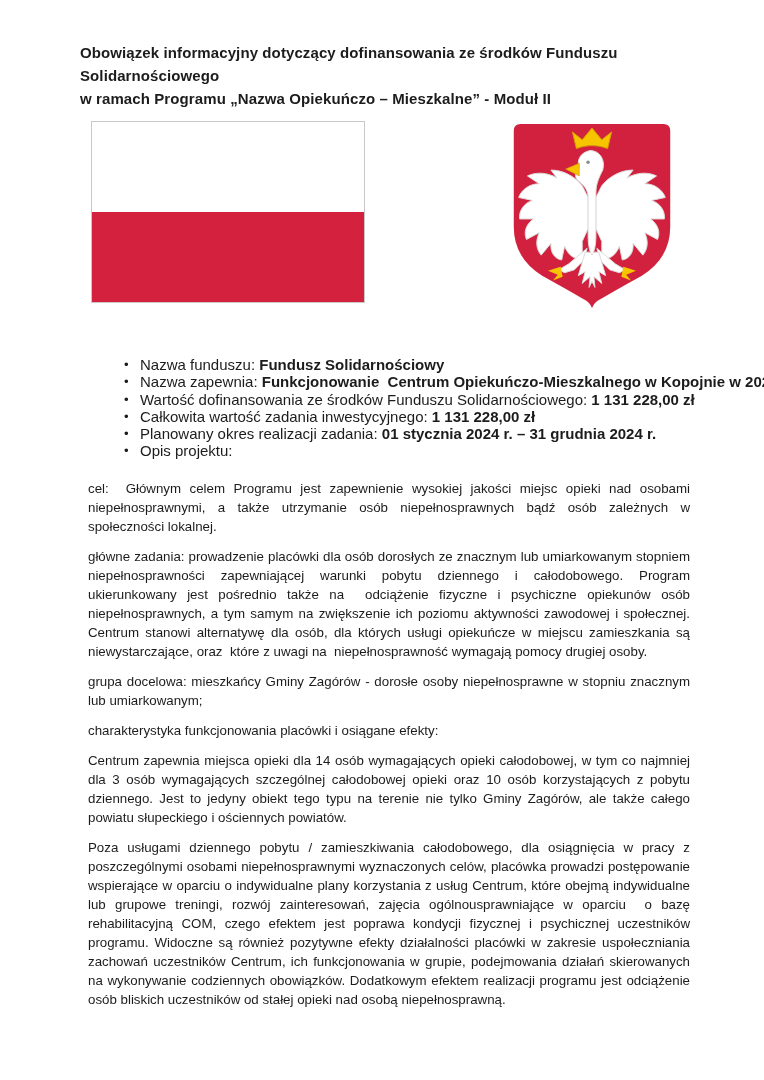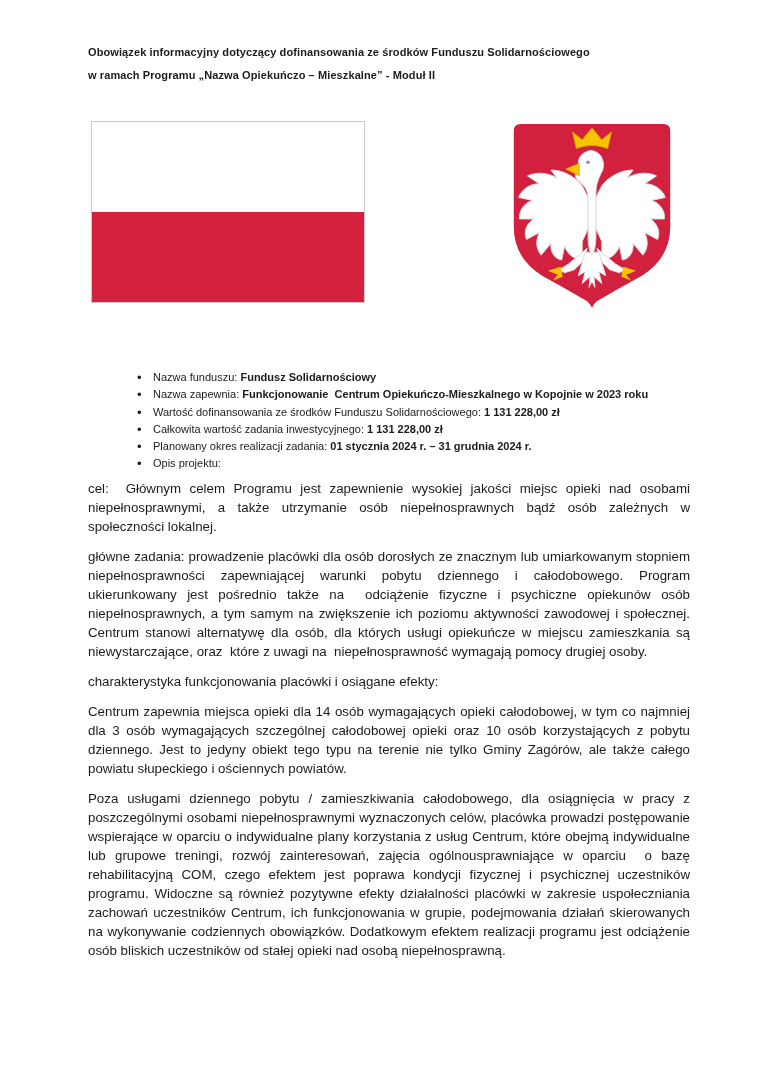--- a/index.html
+++ b/index.html
@@ -5,40 +5,40 @@
   html, body { margin: 0; padding: 0; background: #ffffff; }
   body {
     width: 764px; height: 1080px;
     font-family: "Liberation Sans", sans-serif;
     color: #1c1c1c;
     -webkit-font-smoothing: antialiased;
   }
   .page { position: relative; width: 764px; height: 1080px; background: #fff; overflow: hidden; }
 
   .doc-title {
-    position: absolute; left: 88px; top: 41px; width: 618px;
-    font-weight: bold; font-size: 11px; line-height: 23px;
+    position: absolute; left: 80px; top: 41px; width: 618px;
+    font-weight: bold; font-size: 15px; line-height: 23px;
     letter-spacing: 0.1px;
   }
 
   .flag {
     position: absolute; left: 91px; top: 121px;
     width: 272px; height: 180px;
     border: 1px solid #c9c9c9;
     box-sizing: content-box;
   }
   .flag .white-band { height: 50%; background: #ffffff; }
   .flag .red-band   { height: 50%; background: #d4213d; }
 
   .crest { position: absolute; left: 504px; top: 119px; width: 176px; height: 196px; }
 
   .bullet-list {
     position: absolute; left: 121px; top: 353px; width: 582px;
-    margin: 16px; padding: 0; list-style: none;
-    font-size: 11px;
+    margin: 3px; padding: 0; list-style: none;
+    font-size: 15px;
   }
   .bullet-list li {
     position: relative; padding-left: 16px; line-height: 17.3px;
     white-space: nowrap;
   }
   .bullet-list li::before {
     content: "\2022";
     position: absolute; left: 0; top: 0;
     font-size: 13.2px;
   }
@@ -109,18 +109,19 @@
     <li><span>Nazwa zapewnia: </span><span class="bullet-value">Funkcjonowanie &nbsp;Centrum Opiekuńczo-Mieszkalnego w Kopojnie w 2023 roku</span></li>
     <li><span>Wartość dofinansowania ze środków Funduszu Solidarnościowego: </span><span class="bullet-value">1 131 228,00 zł</span></li>
     <li><span>Całkowita wartość zadania inwestycyjnego: </span><span class="bullet-value">1 131 228,00 zł</span></li>
     <li><span>Planowany okres realizacji zadania: </span><span class="bullet-value">01 stycznia 2024 r. – 31 grudnia 2024 r.</span></li>
     <li><span>Opis projektu:</span><span class="bullet-value"></span></li>
   </ul>
 
   <div class="content">
     <p><span class="lead">cel</span><span>: &nbsp;Głównym celem Programu jest zapewnienie wysokiej jakości miejsc opieki nad osobami niepełnosprawnymi, a także utrzymanie osób niepełnosprawnych bądź osób zależnych w społeczności lokalnej.</span></p>
     <p><span class="lead">główne zadania</span><span>: prowadzenie placówki dla osób dorosłych ze znacznym lub umiarkowanym stopniem niepełnosprawności zapewniającej warunki pobytu dziennego i całodobowego. Program ukierunkowany jest pośrednio także na &nbsp;odciążenie fizyczne i psychiczne opiekunów osób niepełnosprawnych, a tym samym na zwiększenie ich poziomu aktywności zawodowej i społecznej. Centrum stanowi alternatywę dla osób, dla których usługi opiekuńcze w miejscu zamieszkania są niewystarczające, oraz &nbsp;które z uwagi na &nbsp;niepełnosprawność wymagają pomocy drugiej osoby.</span></p>
+    <p><span class="lead">grupa docelowa</span><span>: mieszkańcy Gminy Zagórów - dorosłe osoby niepełnosprawne w stopniu znacznym lub umiarkowanym;</span></p>
     <p><span class="lead">charakterystyka funkcjonowania placówki i osiągane efekty</span><span>:</span></p>
     <p><span class="lead"></span><span>Centrum zapewnia miejsca opieki dla 14 osób wymagających opieki całodobowej, w tym co najmniej dla 3 osób wymagających szczególnej całodobowej opieki oraz 10 osób korzystających z pobytu dziennego. Jest to jedyny obiekt tego typu na terenie nie tylko Gminy Zagórów, ale także całego powiatu słupeckiego i ościennych powiatów.</span></p>
     <p><span class="lead"></span><span>Poza usługami dziennego pobytu / zamieszkiwania całodobowego, dla osiągnięcia w pracy z poszczególnymi osobami niepełnosprawnymi wyznaczonych celów, placówka prowadzi postępowanie wspierające w oparciu o indywidualne plany korzystania z usług Centrum, które obejmą indywidualne lub grupowe treningi, rozwój zainteresowań, zajęcia ogólnousprawniające w oparciu &nbsp;o bazę rehabilitacyjną COM, czego efektem jest poprawa kondycji fizycznej i psychicznej uczestników programu. Widoczne są również pozytywne efekty działalności placówki w zakresie uspołeczniania zachowań uczestników Centrum, ich funkcjonowania w grupie, podejmowania działań skierowanych na wykonywanie codziennych obowiązków. Dodatkowym efektem realizacji programu jest odciążenie osób bliskich uczestników od stałej opieki nad osobą niepełnosprawną.</span></p>
   </div>
 
 </div>
 
 </body></html>

